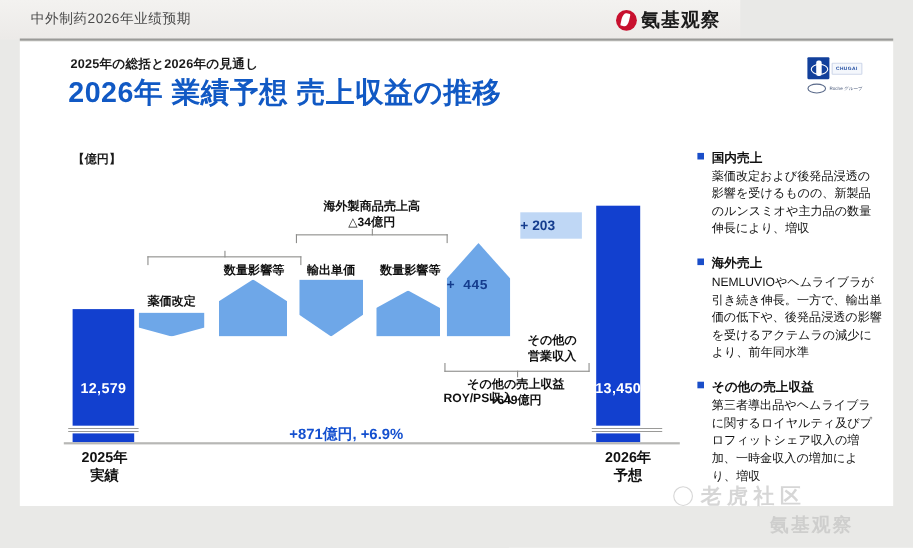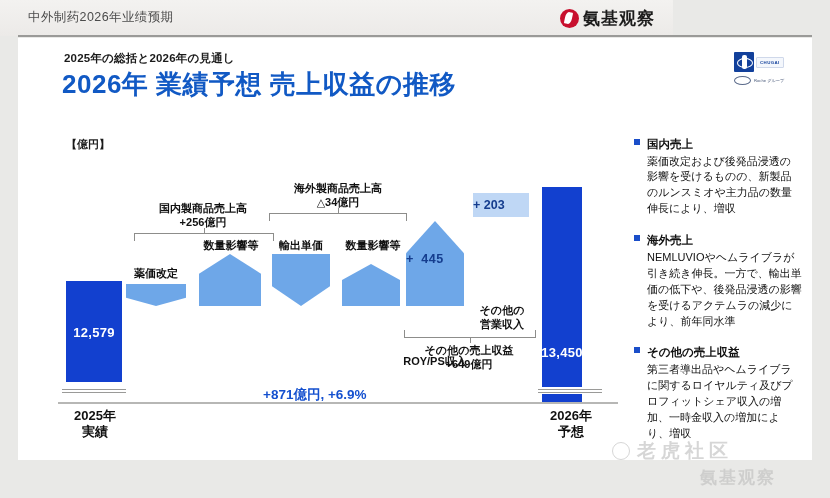--- a/index.html
+++ b/index.html
@@ -204,24 +204,20 @@
         <span class="cl-word">CHUGAI</span>
       </div>
       <div class="cl-row2">
         <span class="cl-oval"></span>
         <span class="cl-sub">Roche グループ</span>
       </div>
     </div>
 
     <div class="unit-label">【億円】</div>
 
-    <div class="group-label" style="left:110px;top:163px;width:150px;">
-      <span>国内製商品売上高</span><br>
-      <span>+256億円</span>
-    </div>
     <div class="bracket" style="left:116px;top:195px;width:138px;"></div>
 
     <div class="group-label" style="left:245px;top:143px;width:150px;">
       <span>海外製商品売上高</span><br>
       <span>△34億円</span>
     </div>
     <div class="bracket" style="left:251px;top:175px;width:136px;"></div>
 
     <div class="wf-label" style="left:101px;top:228px;width:74px;">薬価改定</div>
     <div class="wf down" style="left:108px;top:246px;width:60px;height:22px;"></div>
@@ -245,21 +241,21 @@
       <span>その他の</span><br>
       <span>営業収入</span>
     </div>
 
     <div class="bracket down" style="left:386px;top:292px;width:130px;border-top:none;border-bottom:1.2px solid #8d8d8b;"></div>
     <div class="group-label" style="left:380px;top:305px;width:142px;">
       <span>その他の売上収益</span><br>
       <span>+649億円</span>
     </div>
 
-    <div class="bar bar-main" style="left:48px;top:243px;width:56px;height:101px;">
+    <div class="bar bar-main" style="left:48px;top:243px;width:56px;height:121px;">
       <span class="bar-value">12,579</span>
     </div>
     <div class="bar-break" style="left:44px;top:349px;width:64px;"></div>
     <div class="axis-cat" style="left:38px;top:370px;width:78px;">
       <span>2025年</span><br>
       <span>実績</span>
     </div>
 
     <div class="bar bar-main" style="left:524px;top:149px;width:40px;height:215px;">
       <span class="bar-value">13,450</span>

